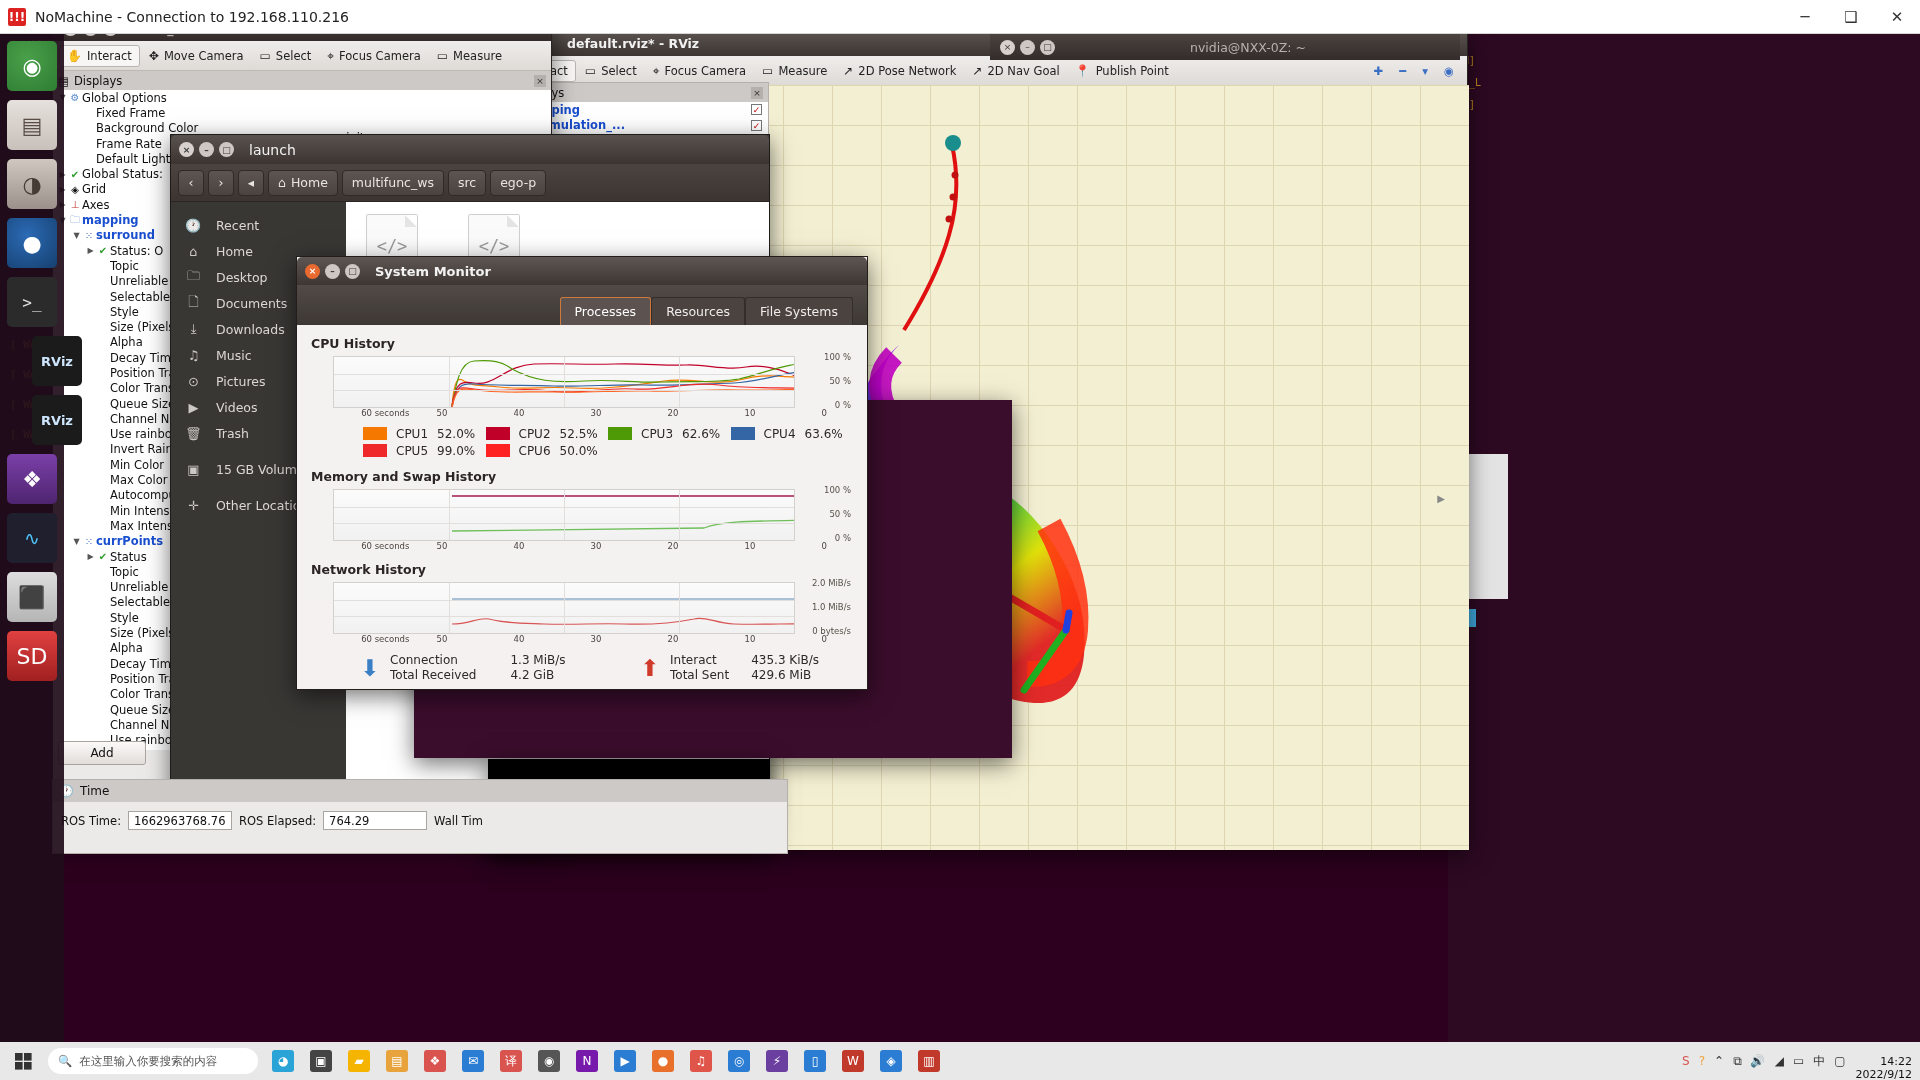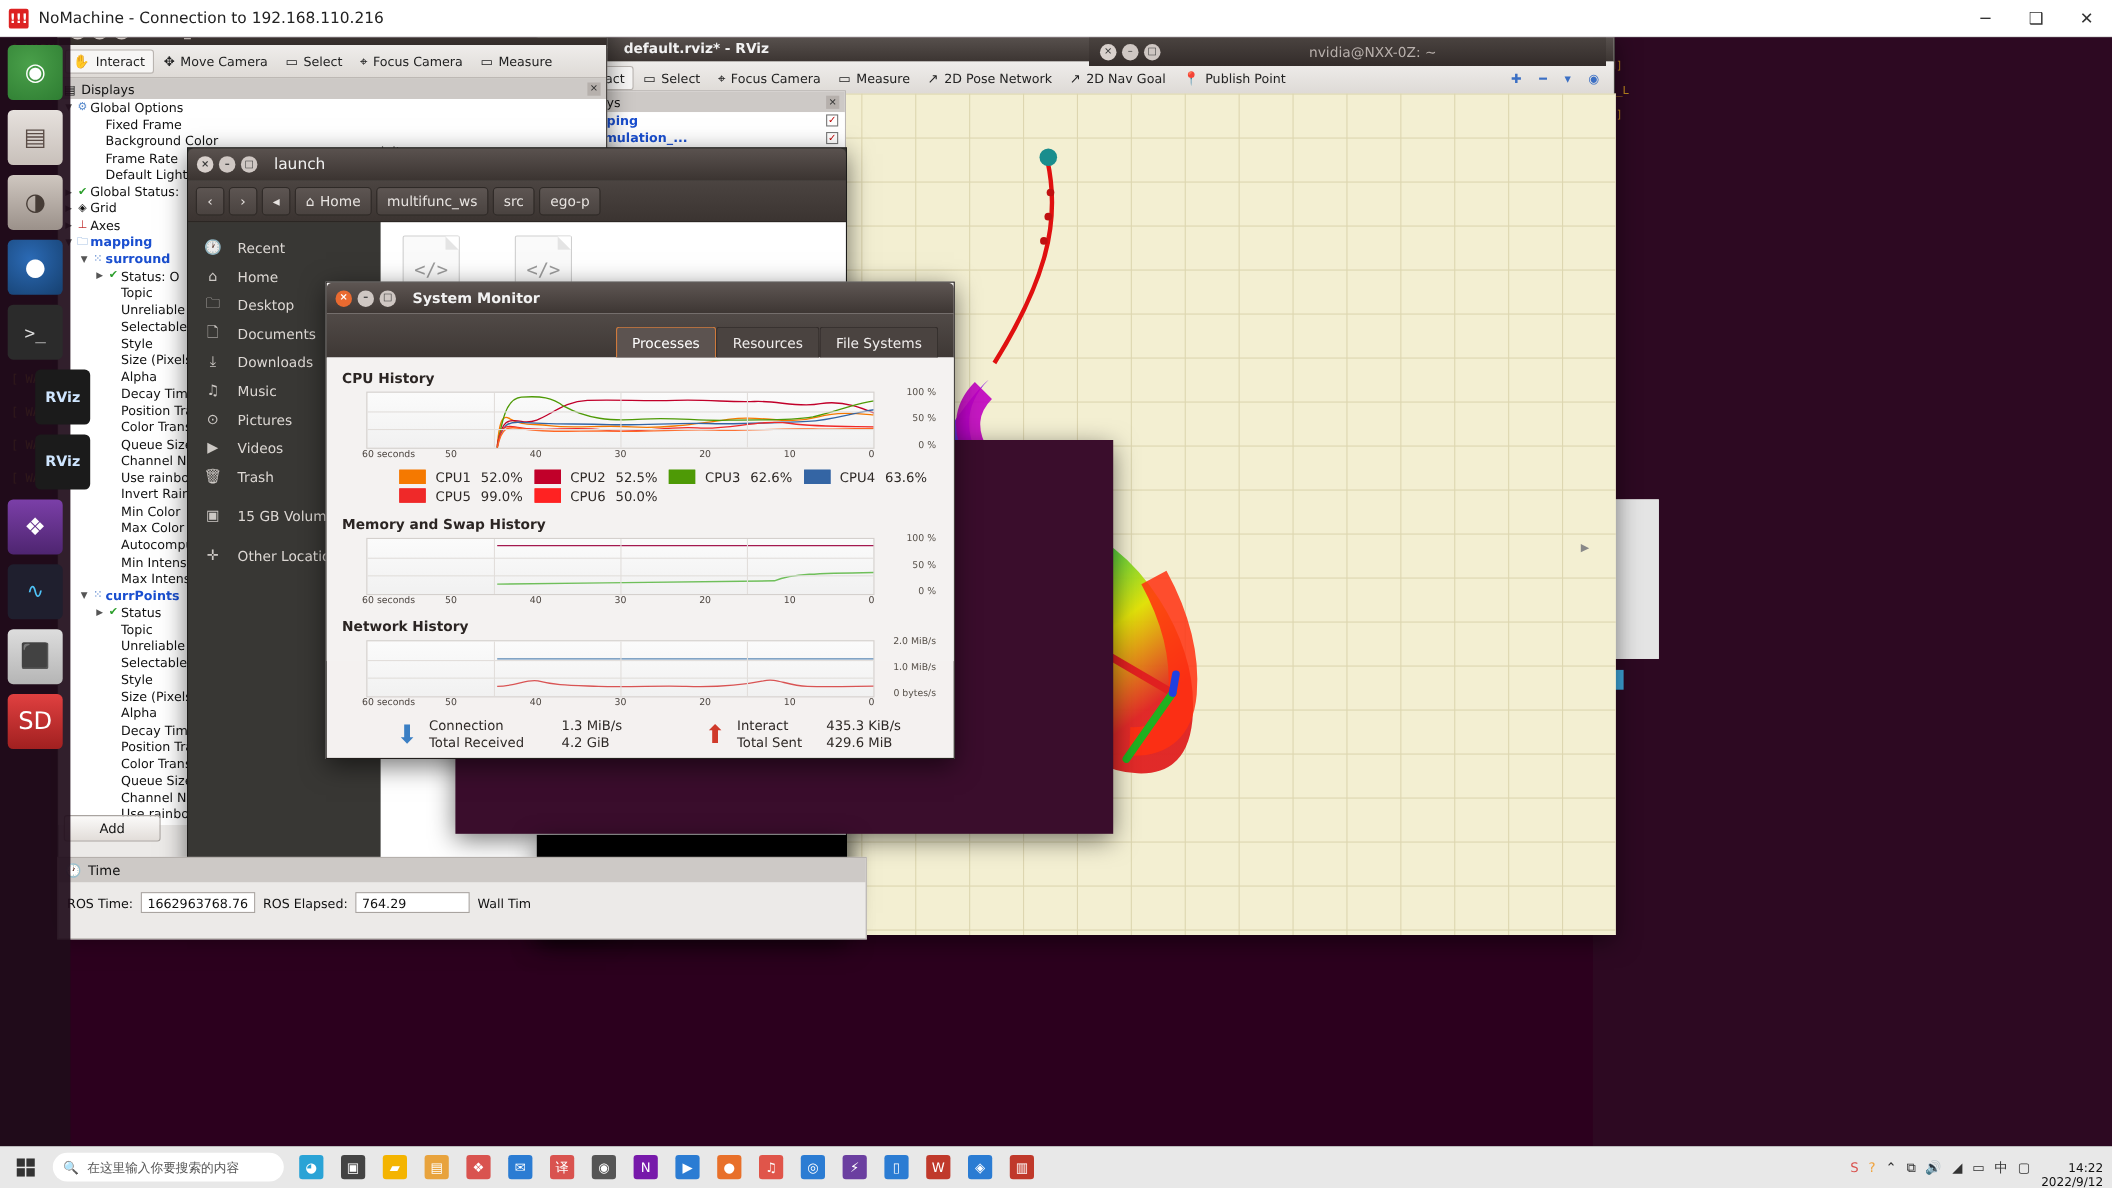--- a/index.html
+++ b/index.html
@@ -127,21 +127,21 @@
   .sm-body{ background:#f4f2f1; height:276px; padding:8px 14px 0 14px; }
   .sm-h{ font-size:12.5px; font-weight:bold; color:#2b2523; margin:3px 0 5px 0; }
   .graph-wrap{ position:relative; height:52px; margin-left:22px; margin-right:58px; }
   .graph{ position:absolute; inset:0; background:linear-gradient(#fbfbfb,#f1f1f1);
      border:1px solid #d4d0cd; overflow:hidden; }
   .gv{ position:absolute; top:0; bottom:0; width:1px; background:#e2dedb; }
   .gh{ position:absolute; left:0; right:0; height:1px; background:#e2dedb; }
   .gax{ position:absolute; right:-56px; font-size:8.5px; color:#565049; }
   .xlabels{ position:relative; height:13px; margin-left:22px; margin-right:58px;
      font-size:8.5px; color:#4c4540; }
-  .xlabels span{ position:absolute; top:0; transform:translateX(-50%); }
+  .xlabels span{ position:absolute; top:0; transform:translateX(-50%);margin-left:32px; }
   .legend{ display:flex; font-size:12px; color:#2e2926; margin-top:6px; margin-left:52px; }
   .lcol{ width:160px; }
   .lrow{ display:flex; align-items:flex-start; height:17px; gap:9px; }
   .swatch{ width:24px;height:13px;border:1px solid #8c2020; }
   .meter{ display:flex; align-items:center; gap:9px; }
   .pie{ width:26px;height:26px;border-radius:50%; }
   .mtext{ font-size:12px; color:#2e2926; line-height:14.5px; }
   .arrow-ic{ width:22px;height:26px;display:flex;align-items:center;justify-content:center;
      font-size:23px; }
 

